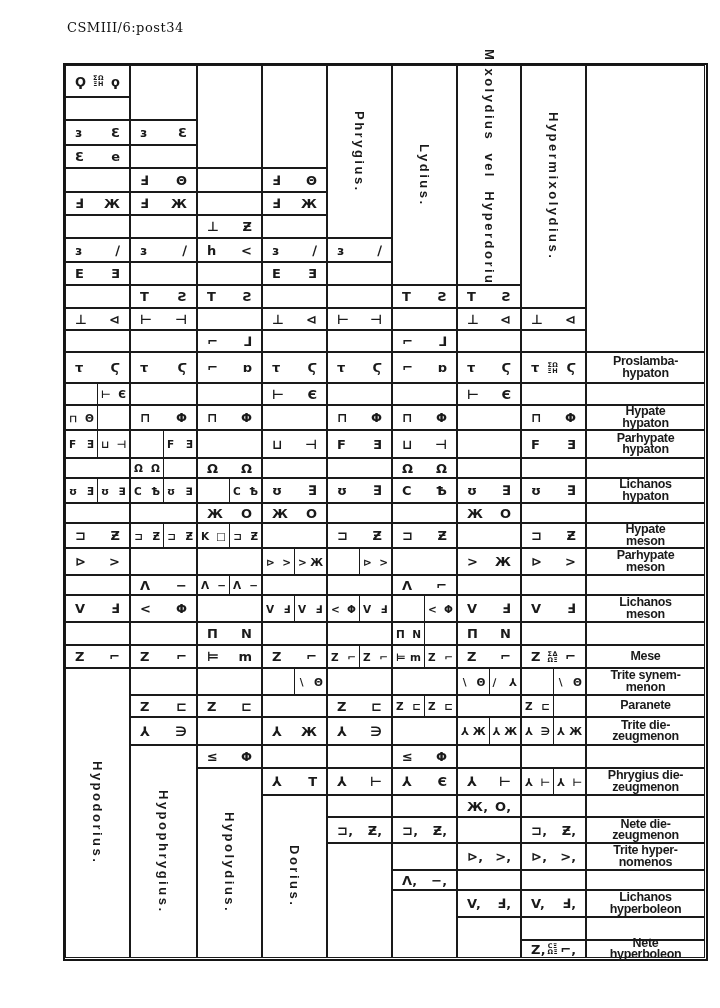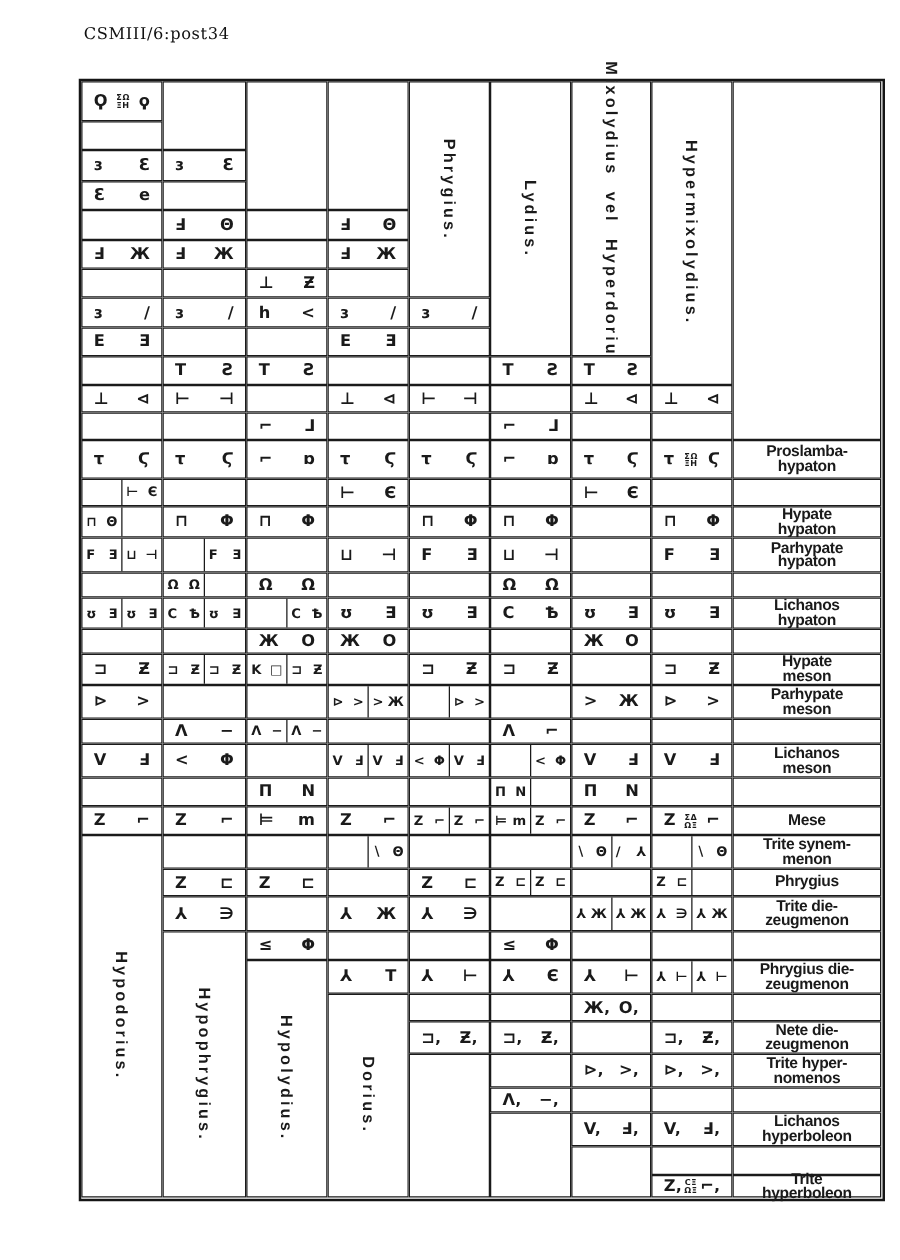--- a/index.html
+++ b/index.html
@@ -832,21 +832,21 @@
       </div>
       <div class="cell labelcell" style="left: 586px; top: 622px; width: 119px; height: 23px;"></div>
       <div class="cell labelcell" style="left: 586px; top: 645px; width: 119px; height: 23px;">
         <div>Mese</div>
       </div>
       <div class="cell labelcell" style="left: 586px; top: 668px; width: 119px; height: 27px;">
         <div>Trite synem-</div>
         <div>menon</div>
       </div>
       <div class="cell labelcell" style="left: 586px; top: 695px; width: 119px; height: 22px;">
-        <div>Phrygius</div>
+        <div>Paranete</div>
       </div>
       <div class="cell labelcell" style="left: 586px; top: 717px; width: 119px; height: 28px;">
         <div>Trite die-</div>
         <div>zeugmenon</div>
       </div>
       <div class="cell labelcell" style="left: 586px; top: 745px; width: 119px; height: 23px;"></div>
       <div class="cell labelcell" style="left: 586px; top: 768px; width: 119px; height: 27px;">
         <div>Phrygius die-</div>
         <div>zeugmenon</div>
       </div>
@@ -859,17 +859,17 @@
         <div>Trite hyper-</div>
         <div>nomenos</div>
       </div>
       <div class="cell labelcell" style="left: 586px; top: 870px; width: 119px; height: 20px;"></div>
       <div class="cell labelcell" style="left: 586px; top: 890px; width: 119px; height: 27px;">
         <div>Lichanos</div>
         <div>hyperboleon</div>
       </div>
       <div class="cell labelcell" style="left: 586px; top: 917px; width: 119px; height: 23px;"></div>
       <div class="cell labelcell" style="left: 586px; top: 940px; width: 119px; height: 18px;">
-        <div>Trite</div>
+        <div>Nete</div>
         <div>hyperboleon</div>
       </div>
     </div>
 </div>
 
 </body></html>

